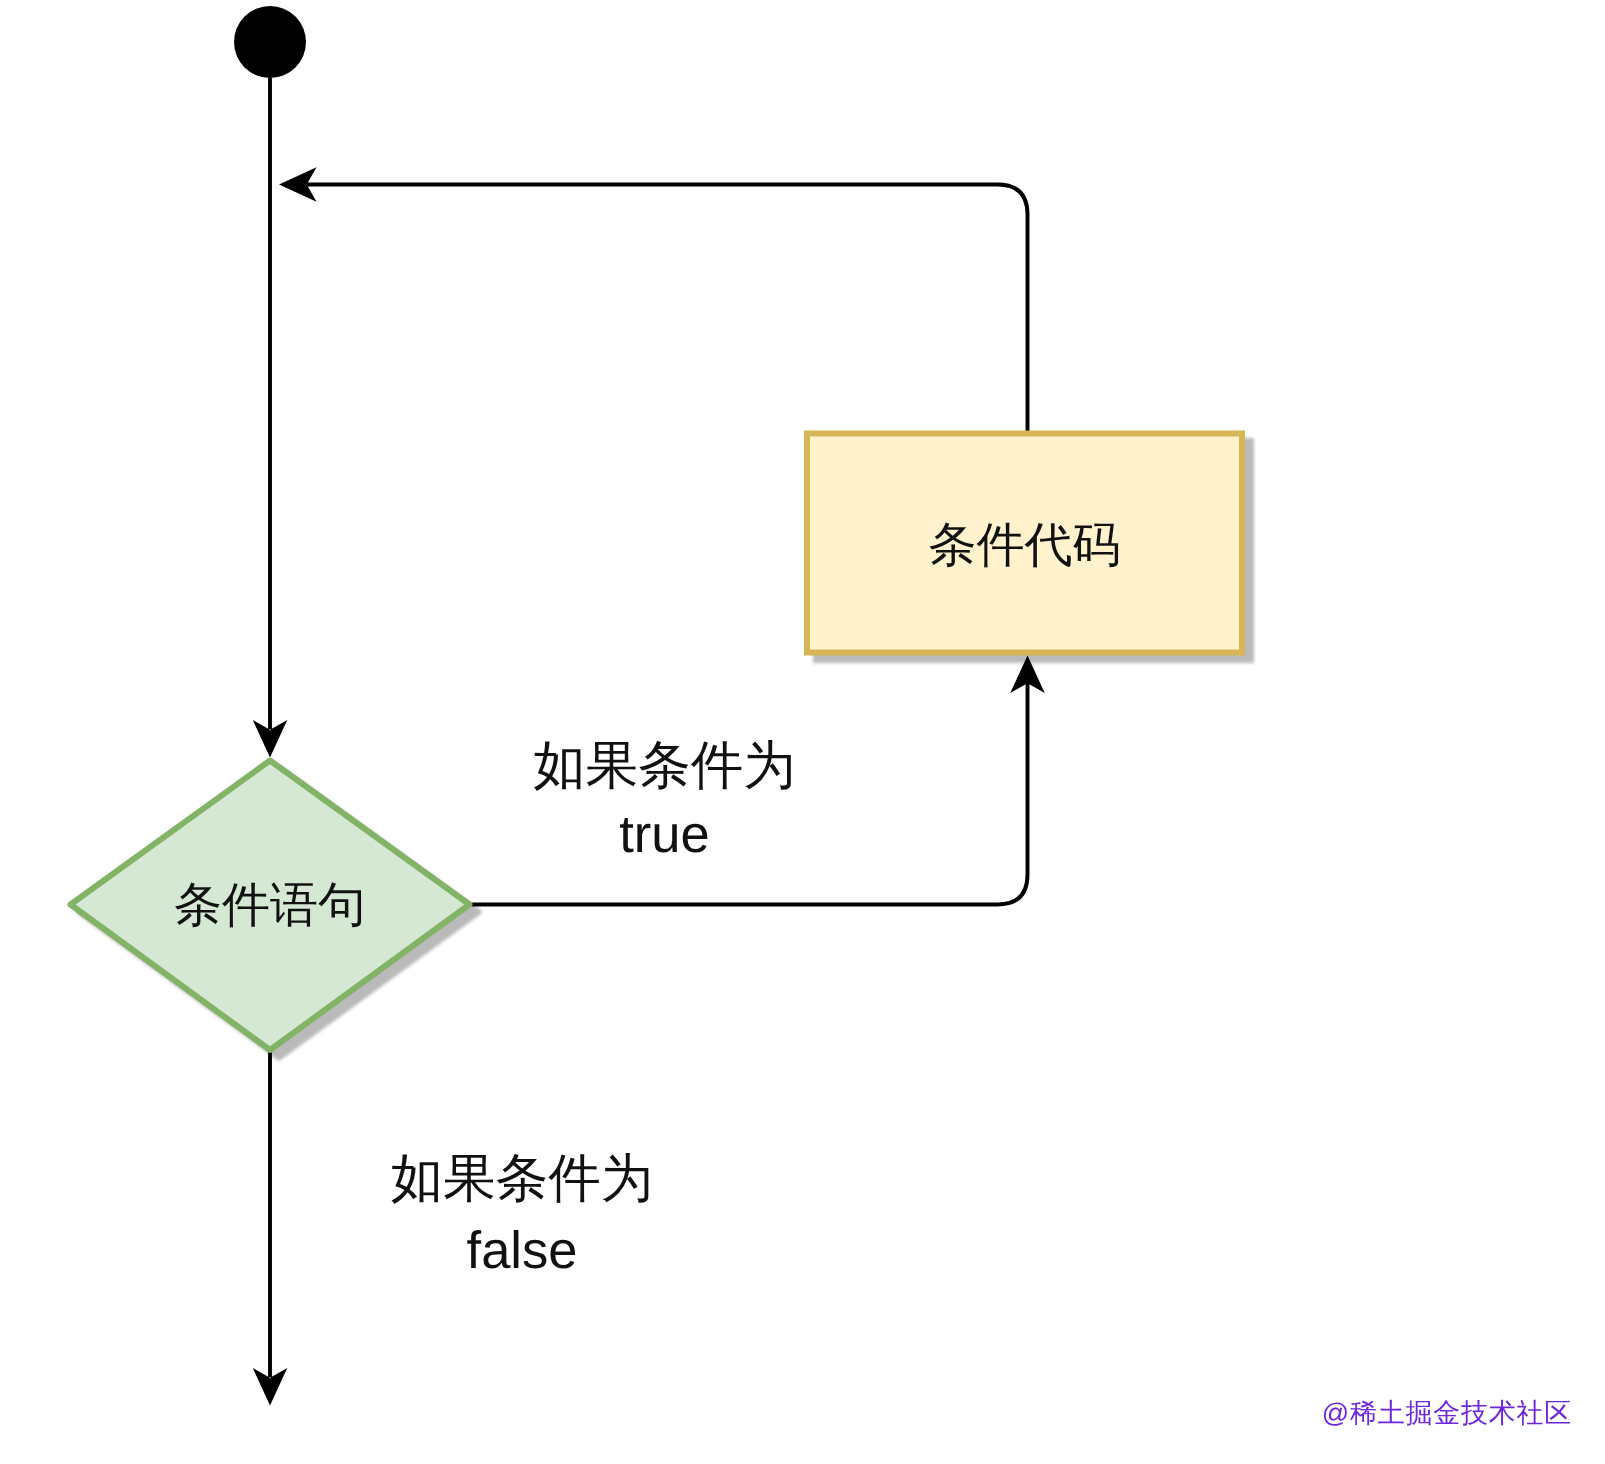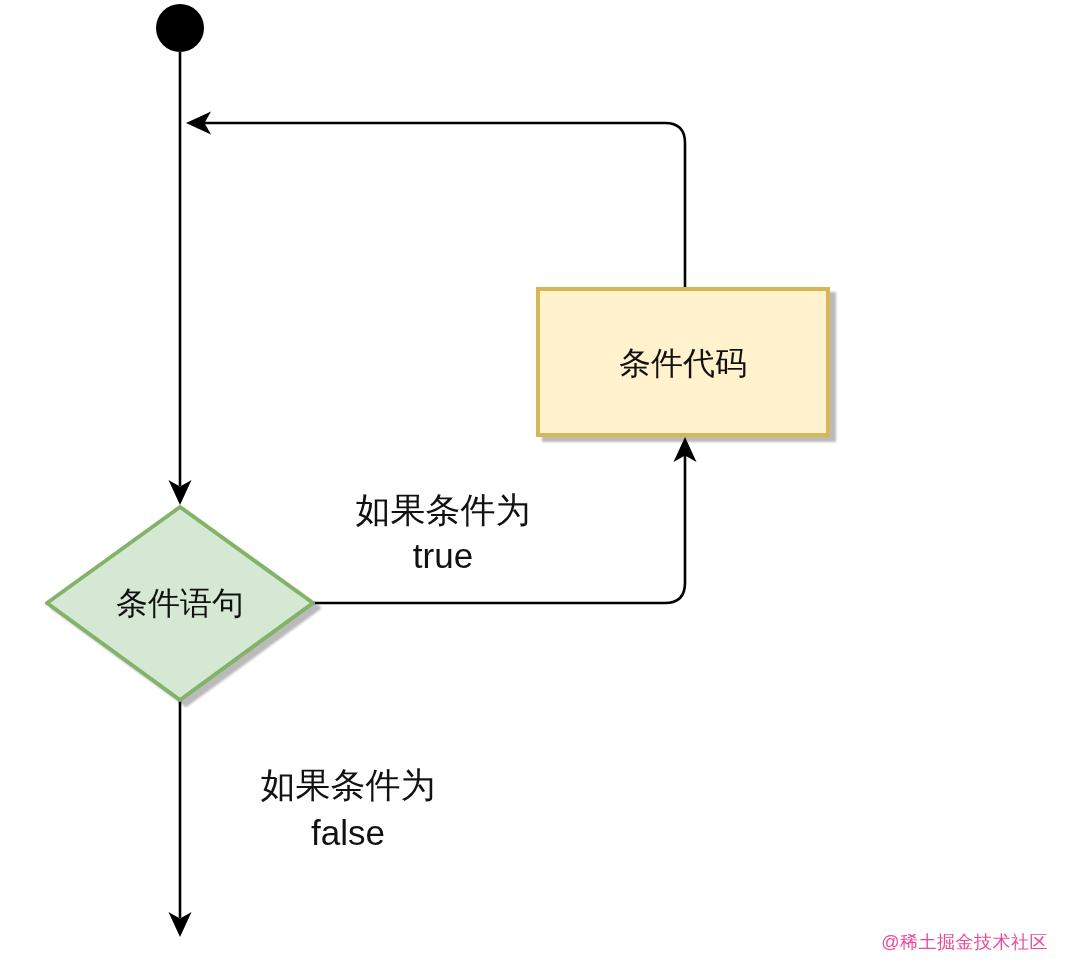--- a/index.html
+++ b/index.html
@@ -85,14 +85,14 @@
     </g>
     <text class="shape-label" x="180" y="614">条件语句</text>
 
     <text class="edge-label" x="443" y="522">如果条件为</text>
     <text class="edge-label" x="443" y="568">true</text>
 
     <text class="edge-label" x="348" y="797">如果条件为</text>
     <text class="edge-label" x="348" y="845">false</text>
   </svg>
 
-  <div class="watermark" style="color: #ec4899;">@稀土掘金技术社区</div>
+  <div class="watermark" style="color: #6d28d9;">@稀土掘金技术社区</div>
 </div>
 
 </body></html>

